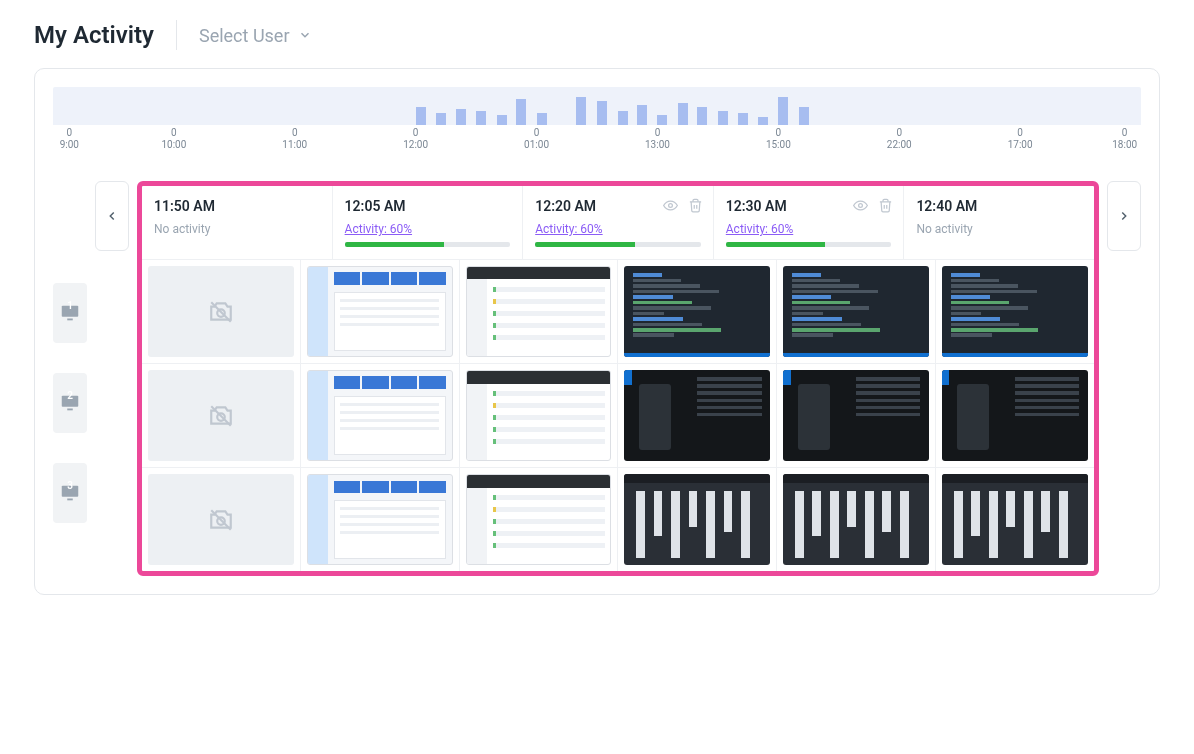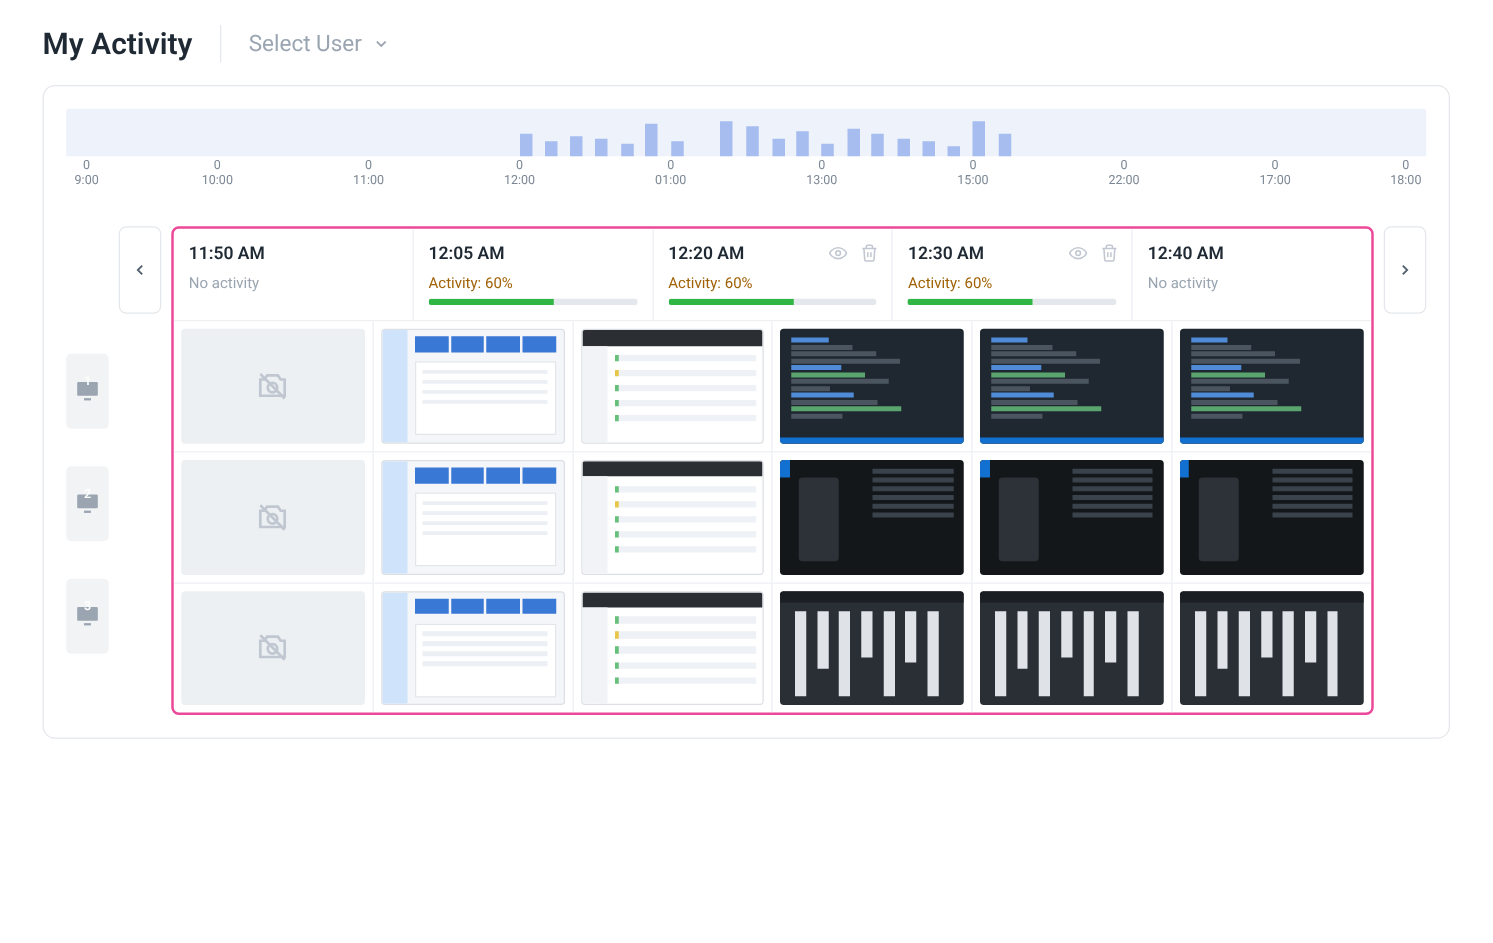--- a/index.html
+++ b/index.html
@@ -84,39 +84,39 @@
     display: flex;
     align-items: center;
     justify-content: center;
     cursor: pointer;
     color: #52606d;
   }
   .nav-btn svg { width: 14px; height: 14px; }
 
   .grid {
     flex: 1;
-    border: 2px solid #ec4899;
+    border: 5px solid #ec4899;
     border-radius: 6px;
     overflow: hidden;
   }
   .grid-row { display: flex; border-top: 1px solid #eef0f3; }
   .grid-row:first-child { border-top: none; }
 
   
   .slot-header {
     flex: 1;
     min-width: 0;
     padding: 12px 12px 12px 12px;
     border-left: 1px solid #eef0f3;
     position: relative;
   }
   .slot-header:first-child { border-left: none; }
   .slot-time { font-size: 14px; font-weight: 600; color: #1f2933; margin-bottom: 8px; }
   .slot-sub { font-size: 12px; color: #9aa5b1; }
-  .slot-activity { font-size: 12px; color: #a16207; margin-bottom: 6px; }
+  .slot-activity { font-size: 12px; color: #8b5cf6; margin-bottom: 6px; text-decoration: underline; }
   .slot-actions {
     position: absolute; top: 12px; right: 10px;
     display: flex; gap: 10px; color: #c0c7d0;
   }
   .slot-actions svg { width: 15px; height: 15px; cursor: pointer; }
   .progress {
     height: 5px; width: 100%; background: #e4e7eb; border-radius: 2px; overflow: hidden;
   }
   .progress-fill { height: 100%; background: #2fb644; }
 

